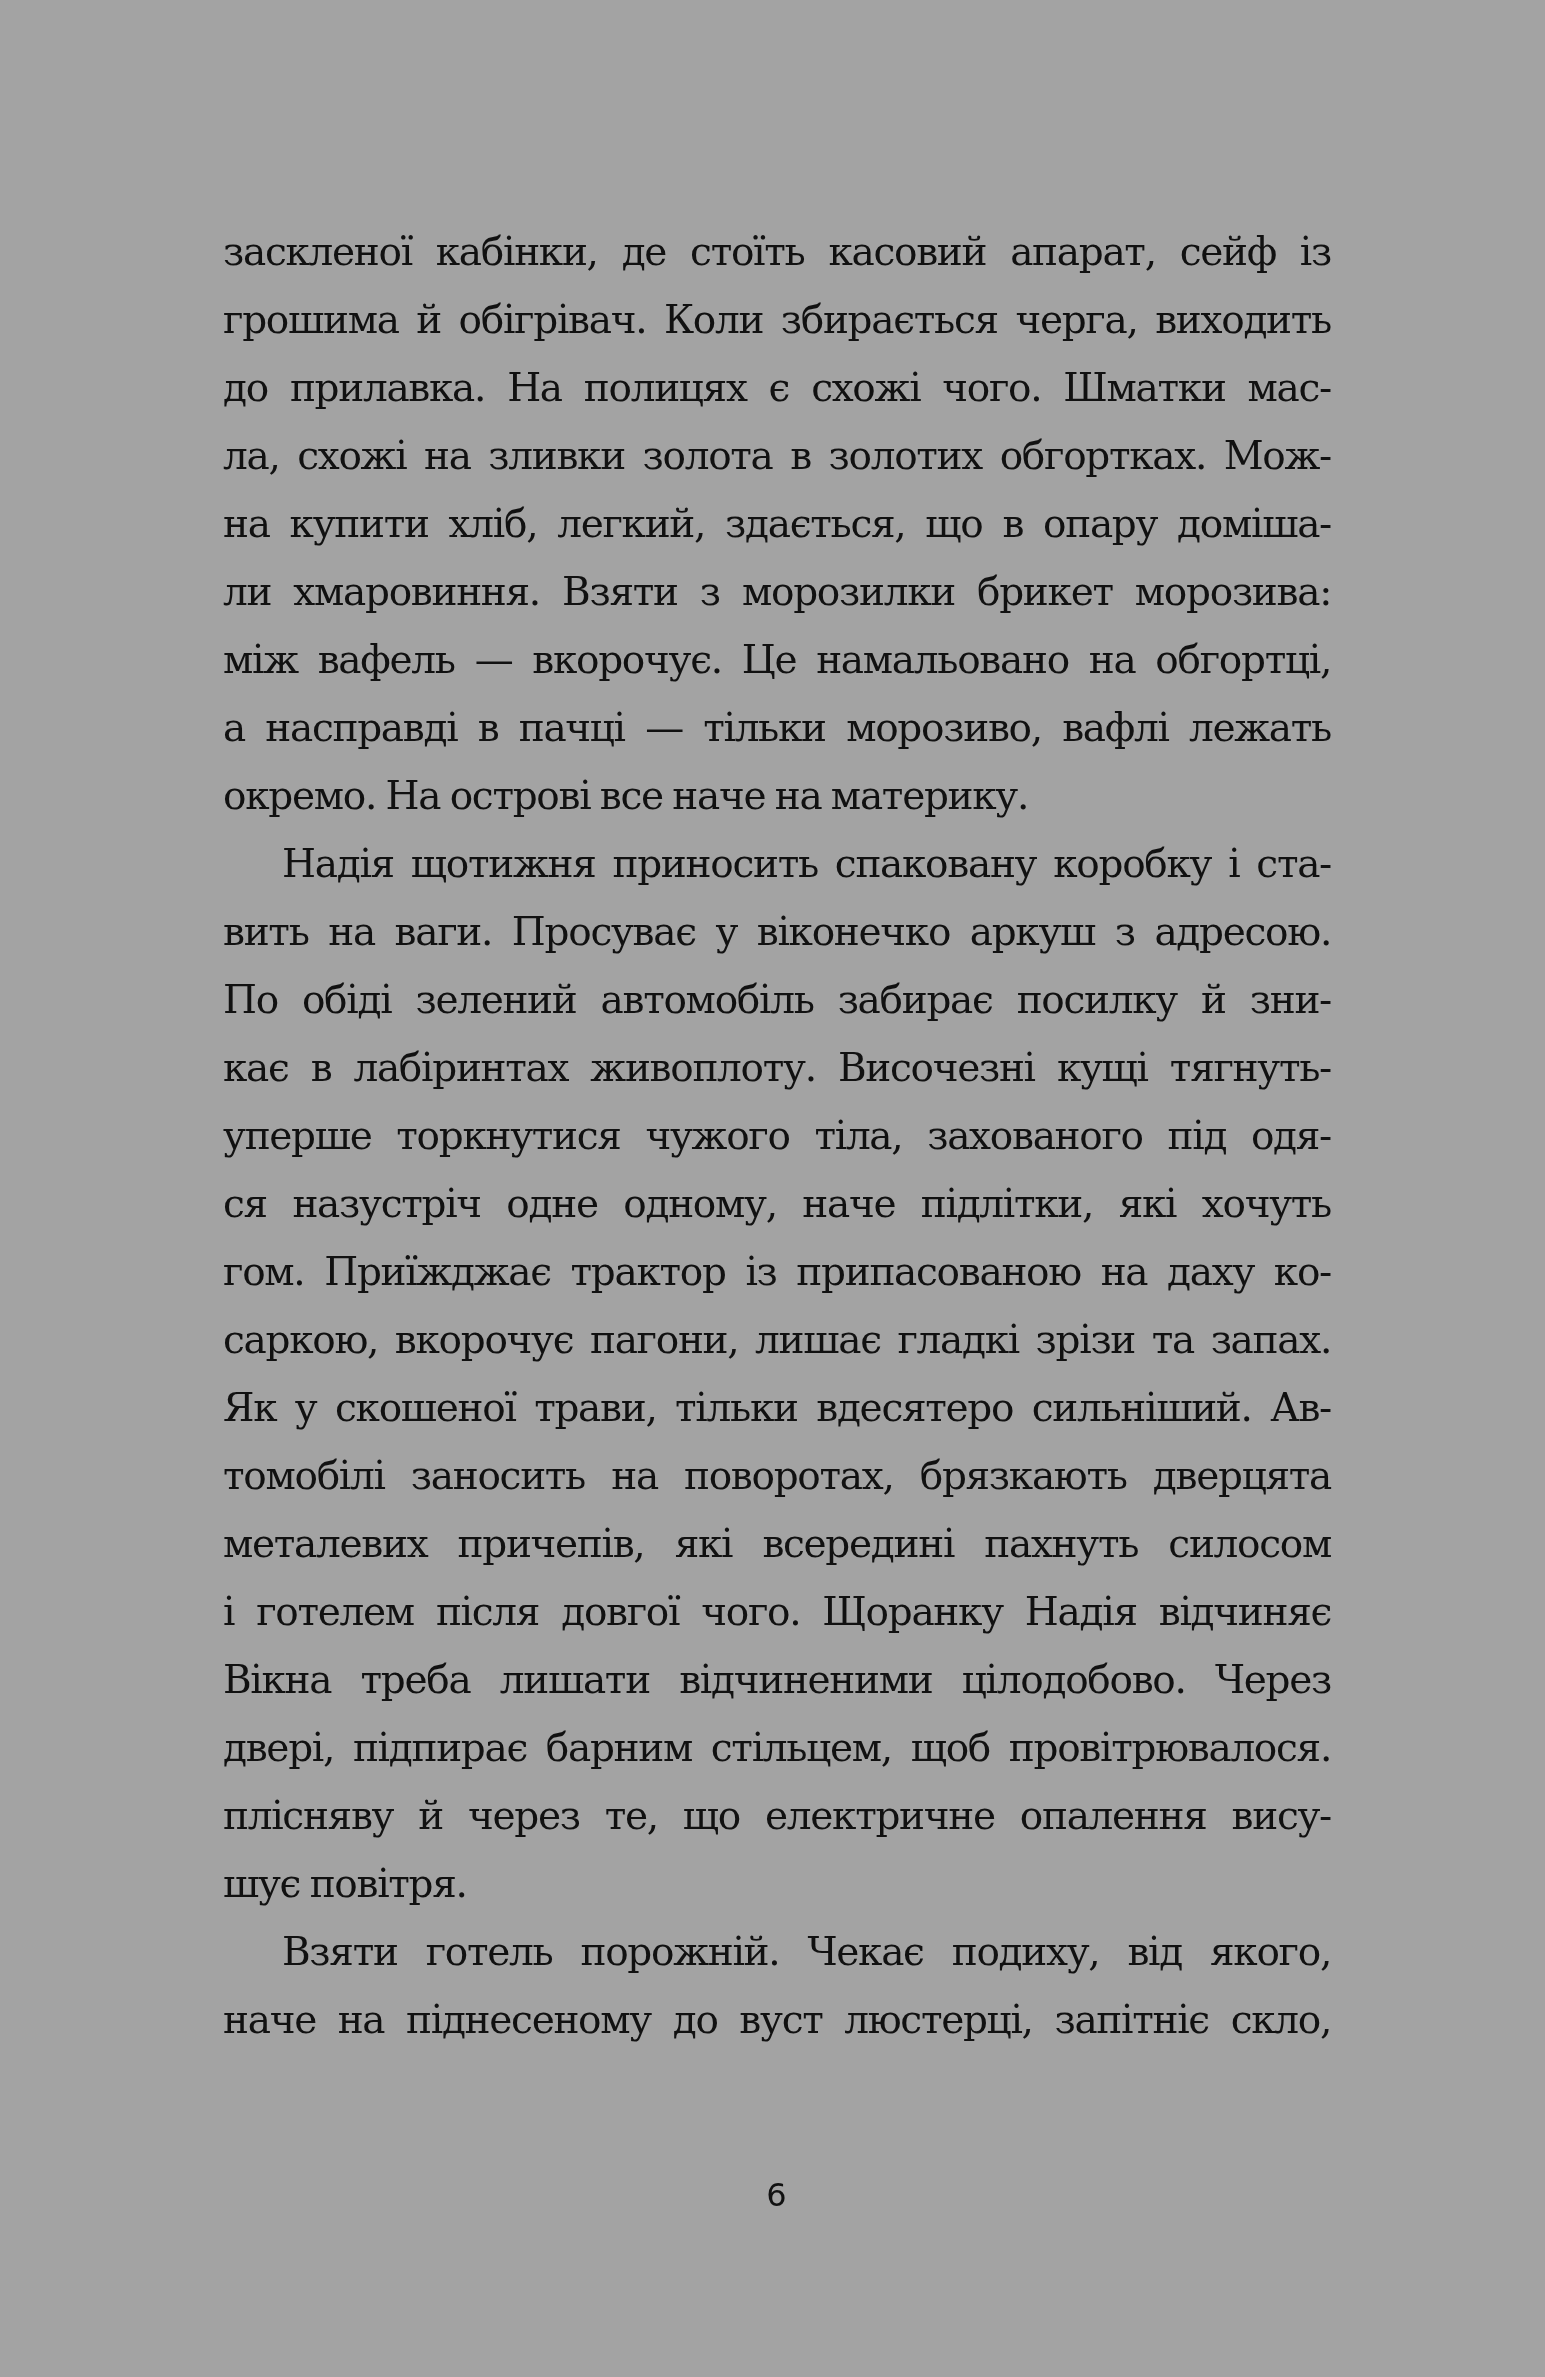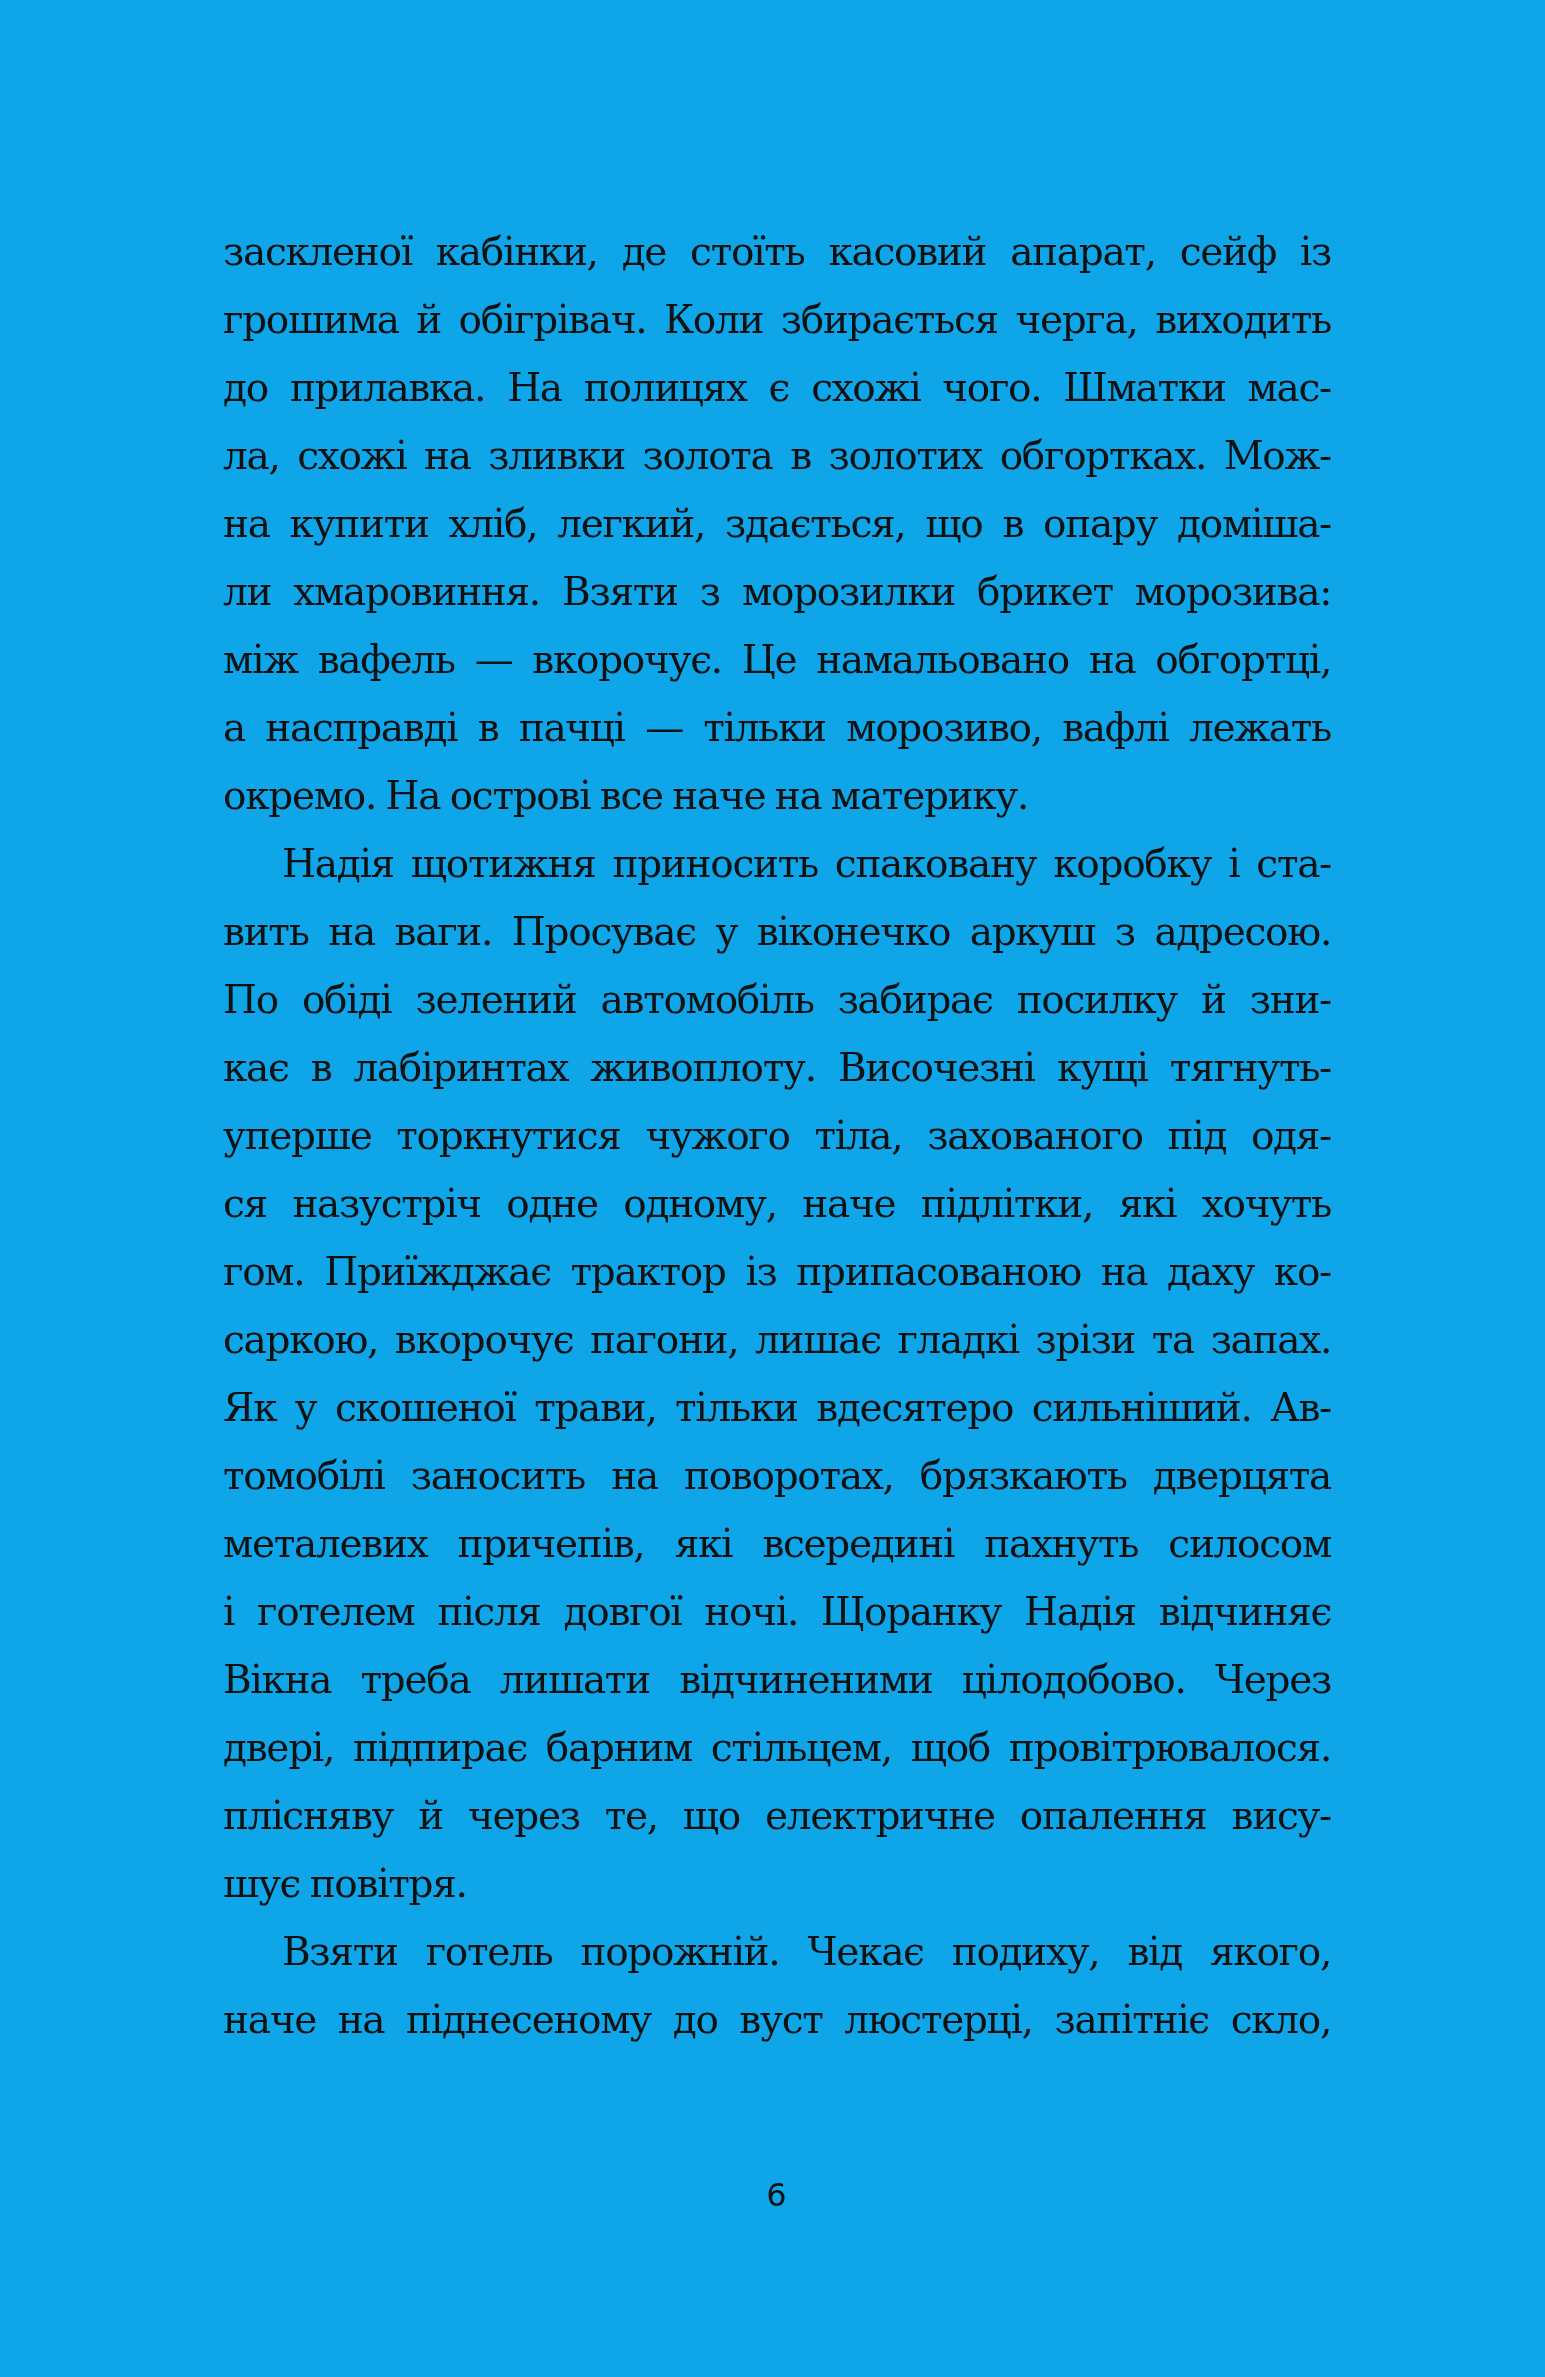--- a/index.html
+++ b/index.html
@@ -13,21 +13,21 @@
       position: relative;
       overflow: hidden;
       color: #111111;
     }
     .page {
       position: absolute;
       left: 0;
       top: 0;
       width: 1545px;
       height: 2377px;
-      background: #0ea5e9;
+      background: #a3a3a3;
     }
     .text-block {
       position: absolute;
       left: 223px;
       top: 218px;
       width: 1108px;
     }
     .line {
       display: block;
       height: 68px;
@@ -84,21 +84,21 @@
       <span class="line">вить на ваги. Просуває у віконечко аркуш з адресою.</span>
       <span class="line">По обіді зелений автомобіль забирає посилку й зни-</span>
       <span class="line">кає в лабіринтах живоплоту. Височезні кущі тягнуть-</span>
       <span class="line">уперше торкнутися чужого тіла, захованого під одя-</span>
       <span class="line">ся назустріч одне одному, наче підлітки, які хочуть</span>
       <span class="line">гом. Приїжджає трактор із припасованою на даху ко-</span>
       <span class="line">саркою, вкорочує пагони, лишає гладкі зрізи та запах.</span>
       <span class="line">Як у скошеної трави, тільки вдесятеро сильніший. Ав-</span>
       <span class="line">томобілі заносить на поворотах, брязкають дверцята</span>
       <span class="line">металевих причепів, які всередині пахнуть силосом</span>
-      <span class="line">і готелем після довгої ночі. Щоранку Надія відчиняє</span>
+      <span class="line">і готелем після довгої чого. Щоранку Надія відчиняє</span>
       <span class="line">Вікна треба лишати відчиненими цілодобово. Через</span>
       <span class="line">двері, підпирає барним стільцем, щоб провітрювалося.</span>
       <span class="line">плісняву й через те, що електричне опалення вису-</span>
       <span class="line last">шує повітря.</span>
     </div>
 
     <div>
       <span class="line indent">Взяти готель порожній. Чекає подиху, від якого,</span>
       <span class="line">наче на піднесеному до вуст люстерці, запітніє скло,</span>
     </div>

